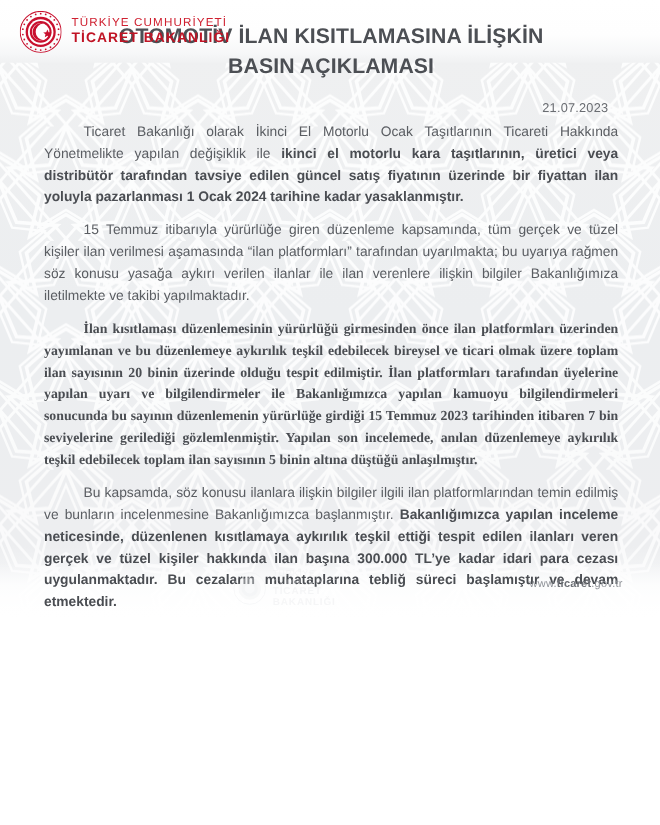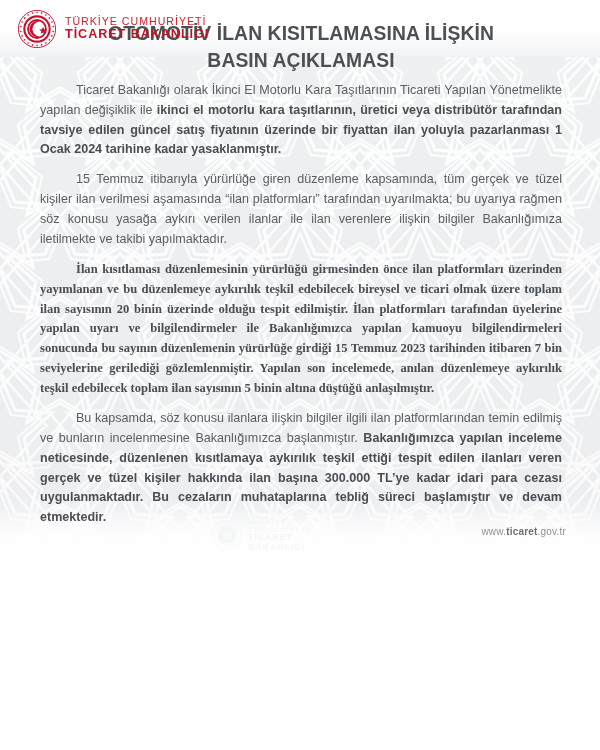--- a/index.html
+++ b/index.html
@@ -264,23 +264,24 @@
         <span class="logo-line1">TÜRKİYE CUMHURİYETİ</span>
         <span class="logo-line2">TİCARET BAKANLIĞI</span>
       </span>
     </div>
   </div>
 
   <div class="content">
 
     <h1 class="doc-title">OTOMOTİV İLAN KISITLAMASINA İLİŞKİN BASIN AÇIKLAMASI</h1>
 
+    <div class="doc-date">21.07.2023</div>
 
     <div class="body-text">
-      <p class="para"><span>Ticaret Bakanlığı olarak İkinci El Motorlu Kara Taşıtlarının Ticareti Yapılan Yönetmelikte yapılan değişiklik ile </span><b>ikinci el motorlu kara taşıtlarının, üretici veya distribütör tarafından tavsiye edilen güncel satış fiyatının üzerinde bir fiyattan ilan yoluyla pazarlanması 1 Ocak 2024 tarihine kadar yasaklanmıştır.</b></p>
+      <p class="para"><span>Ticaret Bakanlığı olarak İkinci El Motorlu Ocak Taşıtlarının Ticareti Hakkında Yönetmelikte yapılan değişiklik ile </span><b>ikinci el motorlu kara taşıtlarının, üretici veya distribütör tarafından tavsiye edilen güncel satış fiyatının üzerinde bir fiyattan ilan yoluyla pazarlanması 1 Ocak 2024 tarihine kadar yasaklanmıştır.</b></p>
       <p class="para"><span>15 Temmuz itibarıyla yürürlüğe giren düzenleme kapsamında, tüm gerçek ve tüzel kişiler ilan verilmesi aşamasında “ilan platformları” tarafından uyarılmakta; bu uyarıya rağmen söz konusu yasağa aykırı verilen ilanlar ile ilan verenlere ilişkin bilgiler Bakanlığımıza iletilmekte ve takibi yapılmaktadır.</span></p>
       <p class="para all-bold"><span>İlan kısıtlaması düzenlemesinin yürürlüğü girmesinden önce ilan platformları üzerinden yayımlanan ve bu düzenlemeye aykırılık teşkil edebilecek bireysel ve ticari olmak üzere toplam ilan sayısının 20 binin üzerinde olduğu tespit edilmiştir. İlan platformları tarafından üyelerine yapılan uyarı ve bilgilendirmeler ile Bakanlığımızca yapılan kamuoyu bilgilendirmeleri sonucunda bu sayının düzenlemenin yürürlüğe girdiği 15 Temmuz 2023 tarihinden itibaren 7 bin seviyelerine gerilediği gözlemlenmiştir. Yapılan son incelemede, anılan düzenlemeye aykırılık teşkil edebilecek toplam ilan sayısının 5 binin altına düştüğü anlaşılmıştır.</span></p>
       <p class="para"><span>Bu kapsamda, söz konusu ilanlara ilişkin bilgiler ilgili ilan platformlarından temin edilmiş ve bunların incelenmesine Bakanlığımızca başlanmıştır. </span><b>Bakanlığımızca yapılan inceleme neticesinde, düzenlenen kısıtlamaya aykırılık teşkil ettiği tespit edilen ilanları veren gerçek ve tüzel kişiler hakkında ilan başına 300.000 TL’ye kadar idari para cezası uygulanmaktadır. Bu cezaların muhataplarına tebliğ süreci başlamıştır ve devam etmektedir.</b></p>
     </div>
 
   </div>
 
   <div class="footer">
     <div class="footer-watermark">
       <span class="wm-emblem">

